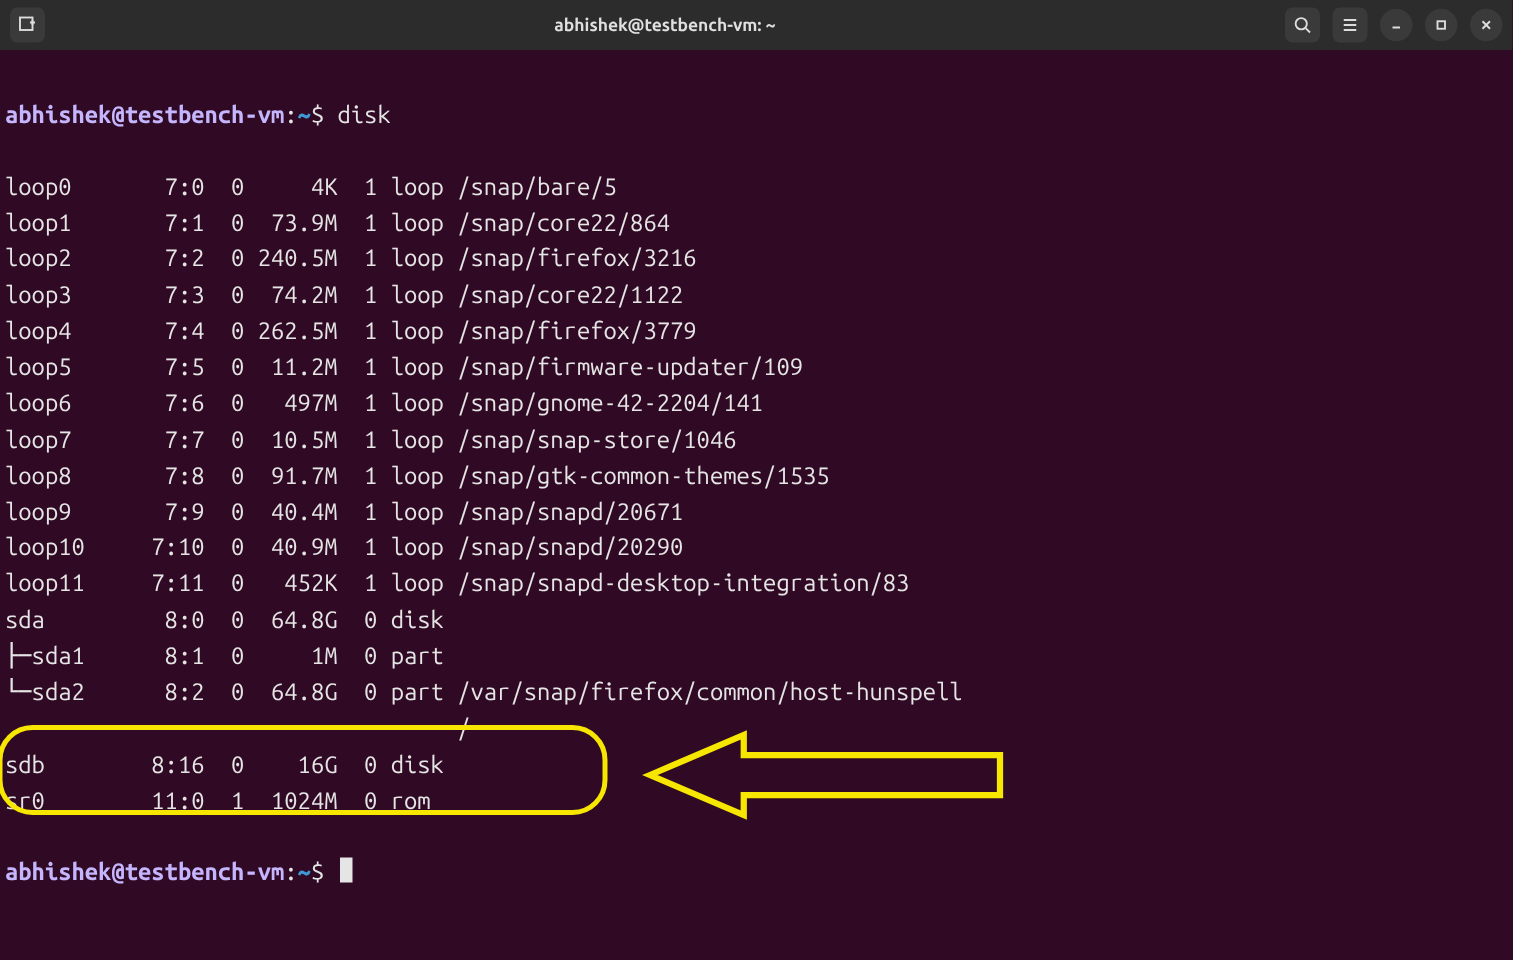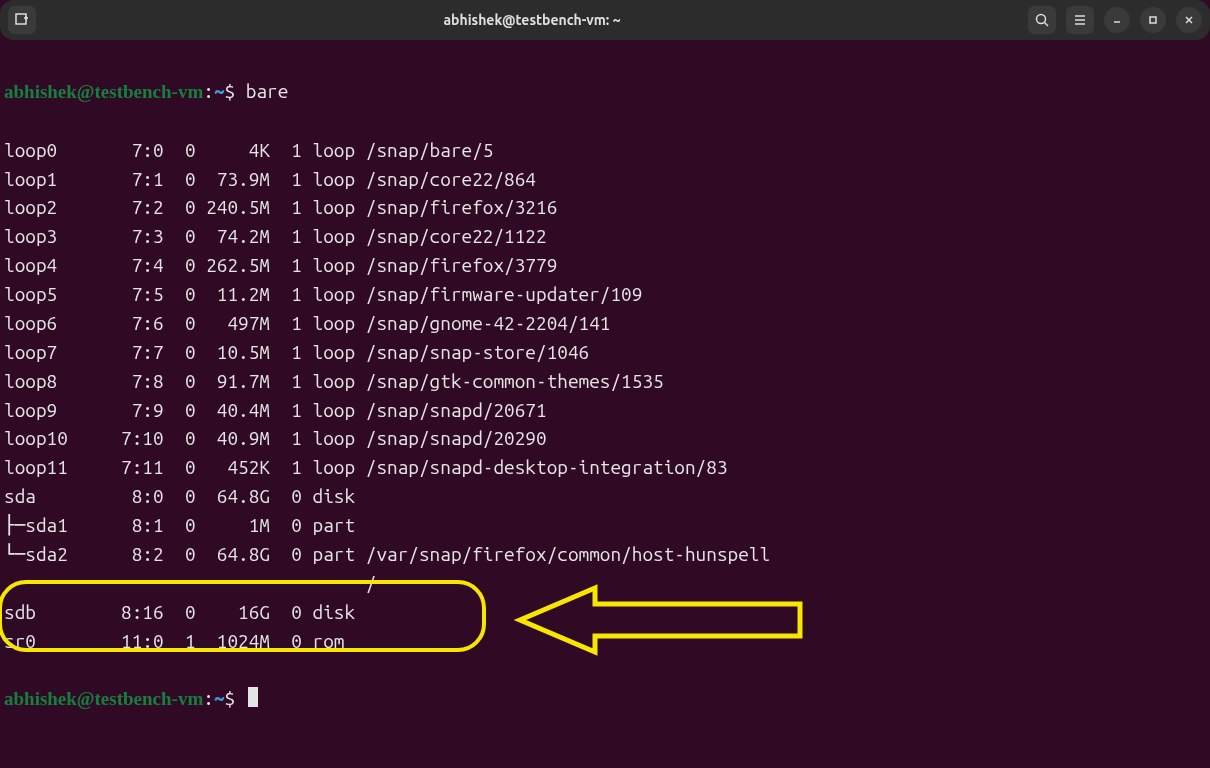--- a/index.html
+++ b/index.html
@@ -17,42 +17,41 @@
   }
   .titlebar {
     height: 40px;
     background: #2c2c2c;
     display: flex;
     align-items: center;
     padding: 0 8px;
     font-family: 'Ubuntu', sans-serif;
     font-size: 14px;
     color: #e0e0e0;
-    border-radius: 14px;
   }
   .tb-left { display:flex; align-items:center; gap:8px; }
   .tb-center { flex:1; text-align:center; font-weight:600; }
   .tb-right { display:flex; align-items:center; gap:10px; }
   .tb-btn {
     width: 28px; height: 28px;
     border-radius: 6px;
     background: #3a3a3a;
     display:flex; align-items:center; justify-content:center;
     color:#e0e0e0;
   }
   .tb-btn.round { border-radius: 50%; width:26px; height:26px; }
   .tb-btn svg { display:block; }
   .term {
     padding: 8px 4px 0 4px;
     line-height: 1.52;
     white-space: pre;
     letter-spacing: 0;
     position: relative;
   }
-  .user { color:#15803d; font-weight:bold;font-family:Liberation Serif, serif; }
+  .user { color:#c4b5fd; font-weight:bold; }
   .path { color:#3f99d6; font-weight:bold; }
   .cmd  { color:#e5e5e5; }
   .cursor {
     display:inline-block;
     width: 10px; height: 20px;
     background:#e5e5e5;
     vertical-align: -2px;
     margin-left:2px;
   }
   .row { display:block; }
@@ -114,21 +113,21 @@
     <div class="tb-btn round">
       <svg width="12" height="12" viewBox="0 0 12 12">
           <line x1="3" y1="3" x2="9" y2="9" stroke="#ddd" stroke-width="1.5"></line>
           <line x1="9" y1="3" x2="3" y2="9" stroke="#ddd" stroke-width="1.5"></line>
         </svg>
     </div>
   </div>
 </div>
 
 <div class="term">
-<span class="row"><span class="user">abhishek@testbench-vm</span><span class="cmd">:</span><span class="path">~</span><span class="cmd">$</span> <span class="cmd">bare</span></span>
+<span class="row"><span class="user">abhishek@testbench-vm</span><span class="cmd">:</span><span class="path">~</span><span class="cmd">$</span> <span class="cmd">disk</span></span>
 <span class="row">loop0       7:0  0     4K  1 loop /snap/bare/5</span><span class="row">loop1       7:1  0  73.9M  1 loop /snap/core22/864</span><span class="row">loop2       7:2  0 240.5M  1 loop /snap/firefox/3216</span><span class="row">loop3       7:3  0  74.2M  1 loop /snap/core22/1122</span><span class="row">loop4       7:4  0 262.5M  1 loop /snap/firefox/3779</span><span class="row">loop5       7:5  0  11.2M  1 loop /snap/firmware-updater/109</span><span class="row">loop6       7:6  0   497M  1 loop /snap/gnome-42-2204/141</span><span class="row">loop7       7:7  0  10.5M  1 loop /snap/snap-store/1046</span><span class="row">loop8       7:8  0  91.7M  1 loop /snap/gtk-common-themes/1535</span><span class="row">loop9       7:9  0  40.4M  1 loop /snap/snapd/20671</span><span class="row">loop10     7:10  0  40.9M  1 loop /snap/snapd/20290</span><span class="row">loop11     7:11  0   452K  1 loop /snap/snapd-desktop-integration/83</span><span class="row">sda         8:0  0  64.8G  0 disk </span><span class="row">├─sda1      8:1  0     1M  0 part </span><span class="row">└─sda2      8:2  0  64.8G  0 part /var/snap/firefox/common/host-hunspell</span><span class="row">                                  /</span><span class="row">sdb        8:16  0    16G  0 disk </span><span class="row">sr0        11:0  1  1024M  0 rom  </span>
 <span class="row"><span class="user">abhishek@testbench-vm</span><span class="cmd">:</span><span class="path">~</span><span class="cmd">$</span> <span class="cursor"></span></span>
 
   <div class="highlight-ring"></div>
   <svg class="arrow" width="320" height="80">
     <polygon points="20,40 95,8 95,24 300,24 300,56 95,56 95,72" fill="none" stroke="#f6e600" stroke-width="5" stroke-linejoin="miter"></polygon>
   </svg>
 </div>
 
 </body></html>

